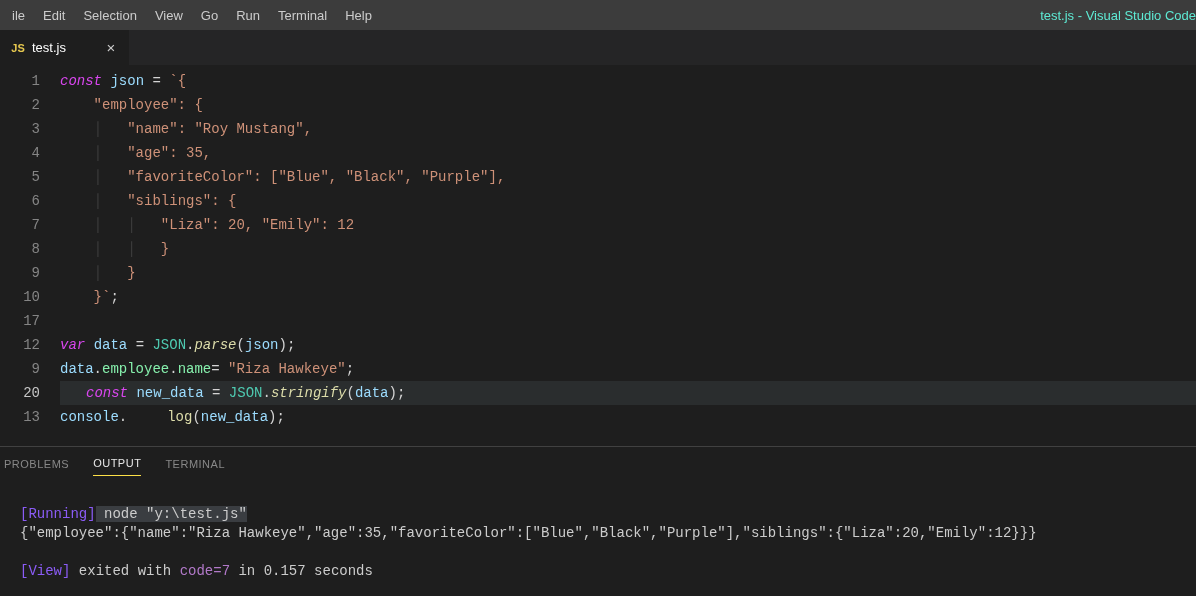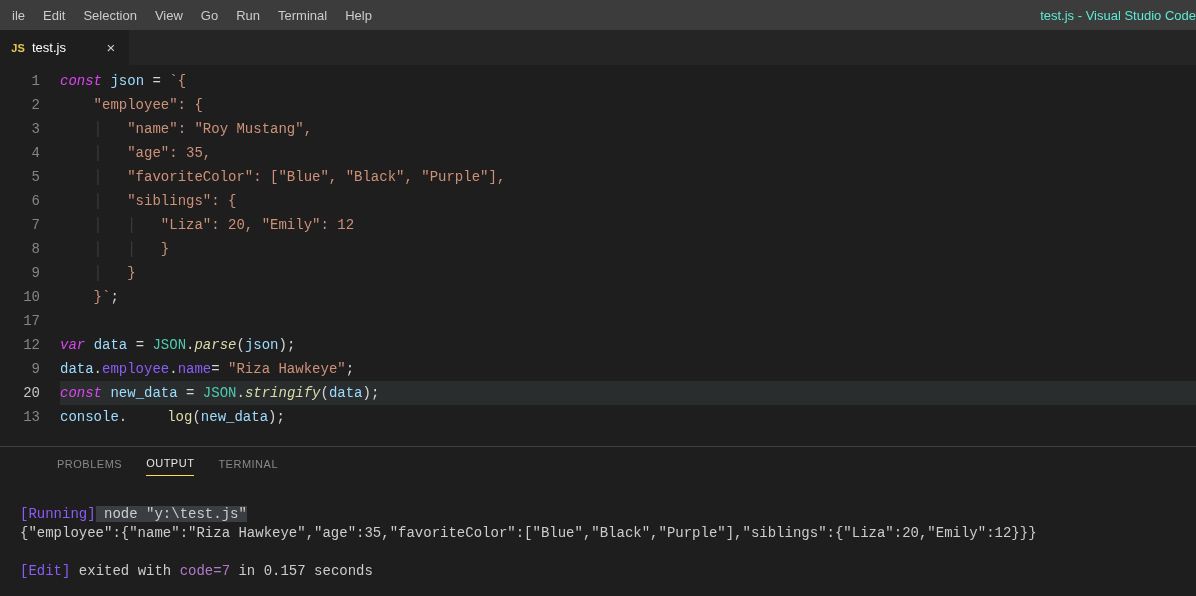--- a/index.html
+++ b/index.html
@@ -93,46 +93,45 @@
     flex-shrink: 0;
     user-select: none;
   }
   .gutter .active { color: #c6c6c6; }
   .code-area {
     flex: 1;
     padding-top: 4px;
     white-space: pre;
   }
   .code-line { height: 24px; }
-  .code-line.active { background: #2a2d2e; }
+  .code-line.active { background: #2a2d2e; padding-left: 26px; }
   .tok-key { color: #d946ef; font-style: italic; }
   .tok-ident { color: #9cdcfe; }
   .tok-str { color: #ce9178; }
   .tok-fun { color: #dcdcaa; font-style: italic; }
   .tok-fun-plain { color: #dcdcaa; margin-left: 40px; }
-  .tok-prop { color: #8b5cf6; margin-top: 16px; }
+  .tok-prop { color: #86efac; margin-top: 16px; }
   .tok-obj { color: #4ec9b0; }
   .tok-punc { color: #d4d4d4; }
   .tok-guide { color: #404040; }
 
   .panel {
     height: 150px;
     background: #1e1e1e;
     border-top: 1px solid #414141;
     display: flex;
     flex-direction: column;
   }
   .panel-tabs {
     display: flex;
     height: 33px;
     align-items: center;
-    padding-left: 20px;
+    padding-left: 4px;
     gap: 24px;
     font-size: 11px;
-    margin-left: 37px;
   }
   .panel-tab {
     color: #888;
     text-transform: uppercase;
     letter-spacing: 0.5px;
     cursor: pointer;
     padding: 6px 0;
   }
   .panel-tab.active {
     color: #e7e7e7;
@@ -201,15 +200,15 @@
 <div class="panel">
   <div class="panel-tabs" id="panel-tabs">
       <div class="panel-tab">PROBLEMS</div>
       <div class="panel-tab active">OUTPUT</div>
       <div class="panel-tab">TERMINAL</div>
     </div>
   <div class="panel-body">
 <span class="out-blue">[Running]</span><span class="out-hl"> node "y:\test.js"</span>
 <span class="out-plain">{"employee":{"name":"Riza Hawkeye","age":35,"favoriteColor":["Blue","Black","Purple"],"siblings":{"Liza":20,"Emily":12}}}</span>
 
-<span class="out-blue">[Edit]</span><span class="out-plain"> exited with </span><span class="out-purple">code=7</span><span class="out-plain"> in 0.157 seconds</span>
+<span class="out-blue">[View]</span><span class="out-plain"> exited with </span><span class="out-purple">code=7</span><span class="out-plain"> in 0.157 seconds</span>
 </div>
 </div>
 
 </body></html>

